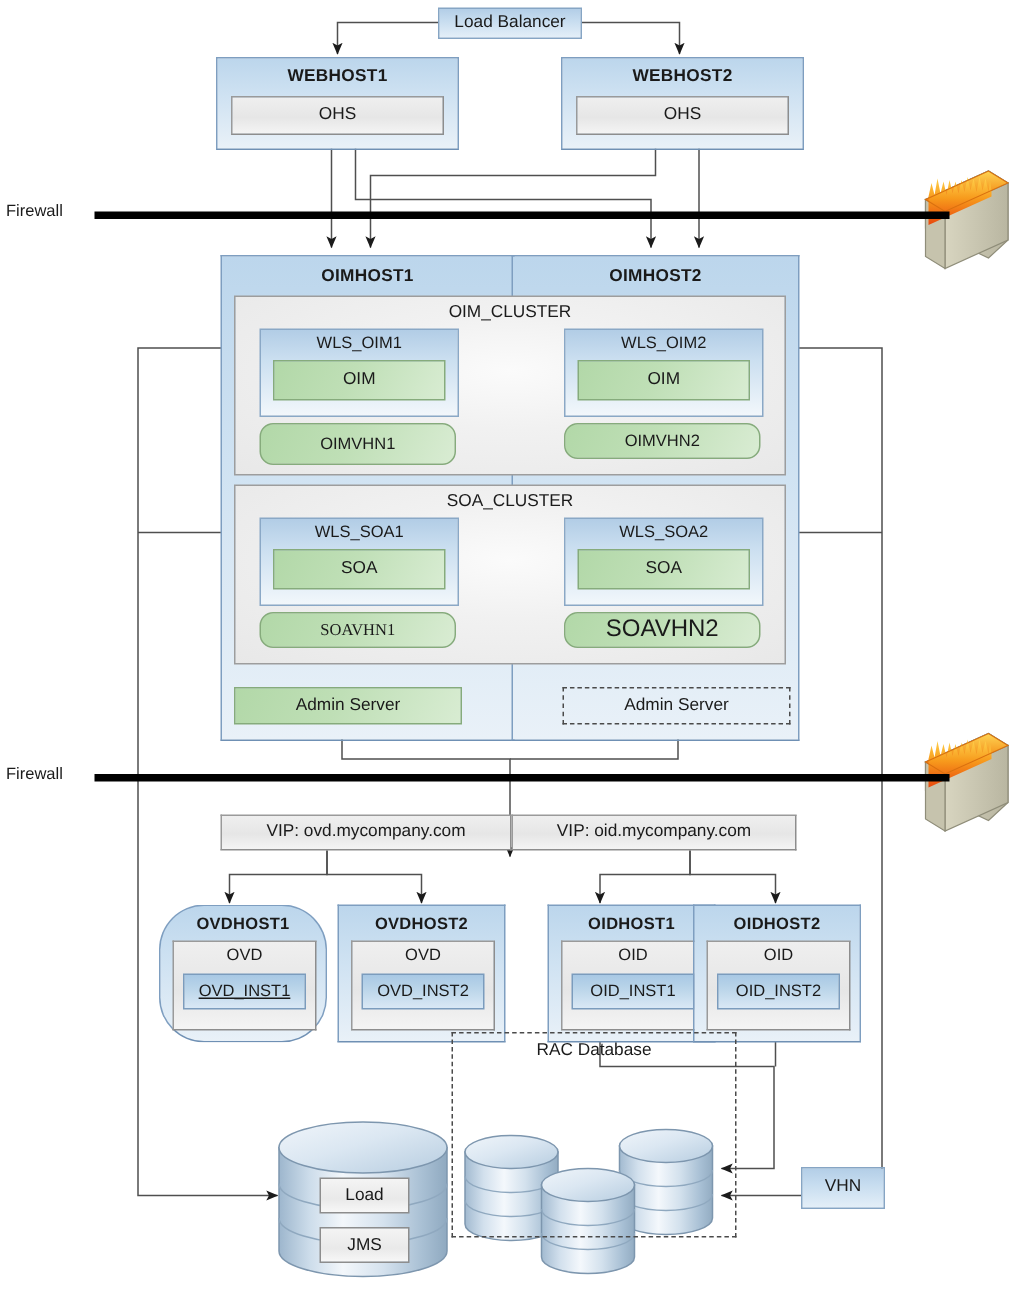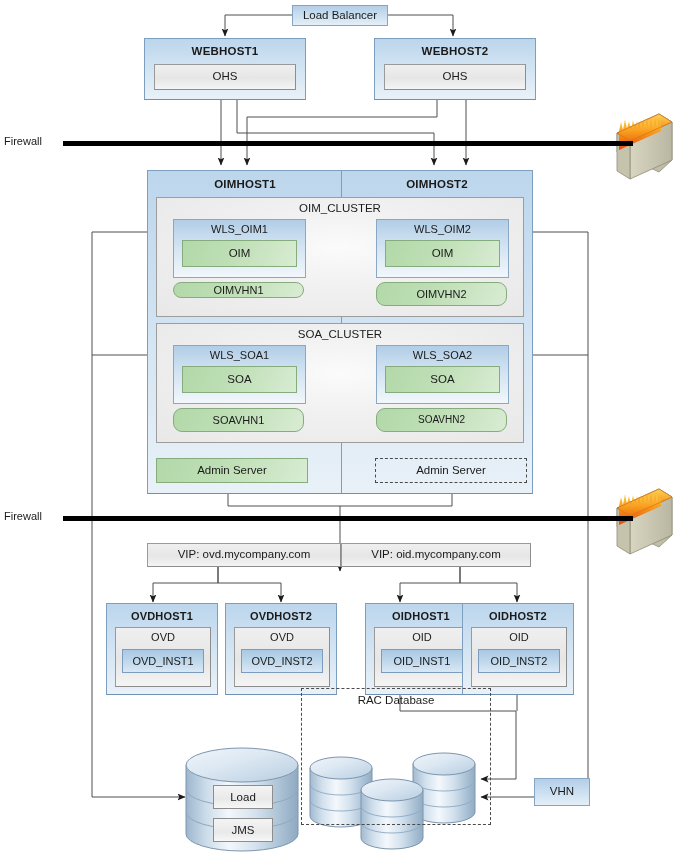--- a/index.html
+++ b/index.html
@@ -305,21 +305,21 @@
       </div>
     </div>
 
     <div class="wls" style="position:absolute;left:219px;top:21px;width:131px;height:57px;">
       <div class="wls-title" style="font-size:11px;">WLS_OIM2</div>
       <div class="box green" style="left:8px;top:20px;width:115px;height:27px;font-size:11.5px;">
         <span>OIM</span>
       </div>
     </div>
 
-    <div class="box green-round" style="left:16px;top:84px;width:131px;height:16px;font-size:11px;align-items:center;">
+    <div class="box green-round" style="left:16px;top:84px;width:131px;height:28px;font-size:11px;align-items:center;">
       <span>OIMVHN1</span>
     </div>
     <div class="box green-round" style="left:219px;top:84px;width:131px;height:24px;font-size:11px;">
       <span>OIMVHN2</span>
     </div>
   </div>
 
   <div class="cluster" style="position:absolute;left:156px;top:323px;width:366px;height:118px;">
     <div class="cluster-title" style="font-size:11.5px;">SOA_CLUSTER</div>
 
@@ -330,47 +330,47 @@
       </div>
     </div>
 
     <div class="wls" style="position:absolute;left:219px;top:21px;width:131px;height:57px;">
       <div class="wls-title" style="font-size:11px;">WLS_SOA2</div>
       <div class="box green" style="left:8px;top:20px;width:115px;height:27px;font-size:11.5px;">
         <span>SOA</span>
       </div>
     </div>
 
-    <div class="box green-round" style="left:16px;top:84px;width:131px;height:24px;font-size:11px;">
+    <div class="box green-round" style="left:16px;top:84px;width:131px;height:24px;font-size:11px;font-family:Liberation Serif, serif;">
       <span>SOAVHN1</span>
     </div>
-    <div class="box green-round" style="left:219px;top:84px;width:131px;height:24px;font-size:10px;">
+    <div class="box green-round" style="left:219px;top:84px;width:131px;height:24px;font-size:16px;">
       <span>SOAVHN2</span>
     </div>
   </div>
 
   <div class="box green" style="left:156px;top:458px;width:152px;height:25px;font-size:11.5px;">
     <span>Admin Server</span>
   </div>
   <div class="box dashed" style="left:375px;top:458px;width:152px;height:25px;font-size:11.5px;">
     <span>Admin Server</span>
   </div>
 
   <div class="box panel" style="left:147px;top:543px;width:194px;height:24px;font-size:11.5px;">
     <span>VIP: ovd.mycompany.com</span>
   </div>
   <div class="box panel" style="left:341px;top:543px;width:190px;height:24px;font-size:11.5px;">
     <span>VIP: oid.mycompany.com</span>
   </div>
 
-  <div class="host" style="position:absolute;left:106px;top:603px;width:110px;height:90px;">
+  <div class="host" style="position:absolute;left:106px;top:603px;width:110px;height:90px;border-radius:30px;">
     <div class="host-hdr" style="height:23px;font-size:11px;">OVDHOST1</div>
     <div class="panel" style="position:absolute;left:8px;top:23px;width:94px;height:58px;">
       <div class="abs" style="left:0;right:0;top:3px;text-align:center;font-size:11px;">OVD</div>
-      <div class="box inst" style="left:6px;top:21px;width:82px;height:24px;font-size:11px;">
+      <div class="box inst" style="left:6px;top:21px;width:82px;height:24px;font-size:11px;text-decoration:underline;">
         <span>OVD_INST1</span>
       </div>
     </div>
   </div>
 
   <div class="host" style="position:absolute;left:225px;top:603px;width:110px;height:90px;">
     <div class="host-hdr" style="height:23px;font-size:11px;">OVDHOST2</div>
     <div class="panel" style="position:absolute;left:8px;top:23px;width:94px;height:58px;">
       <div class="abs" style="left:0;right:0;top:3px;text-align:center;font-size:11px;">OVD</div>
       <div class="box inst" style="left:6px;top:21px;width:82px;height:24px;font-size:11px;">

